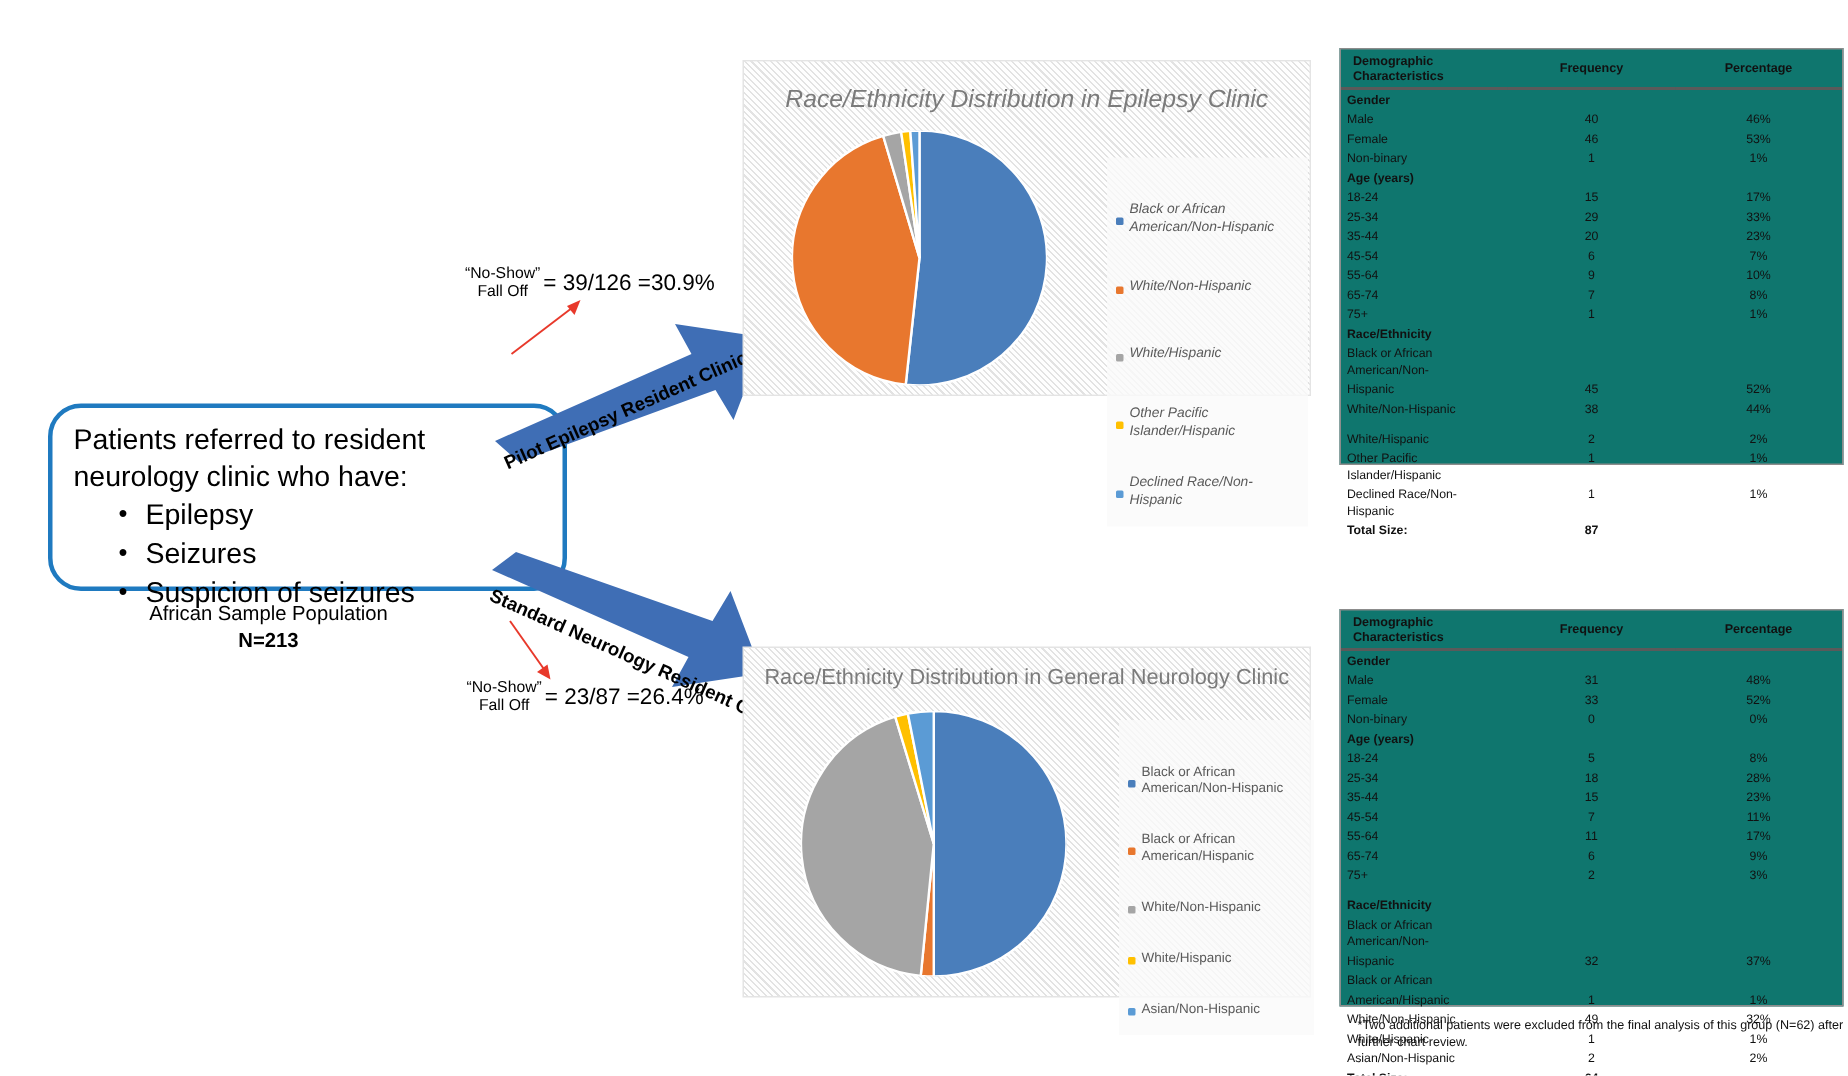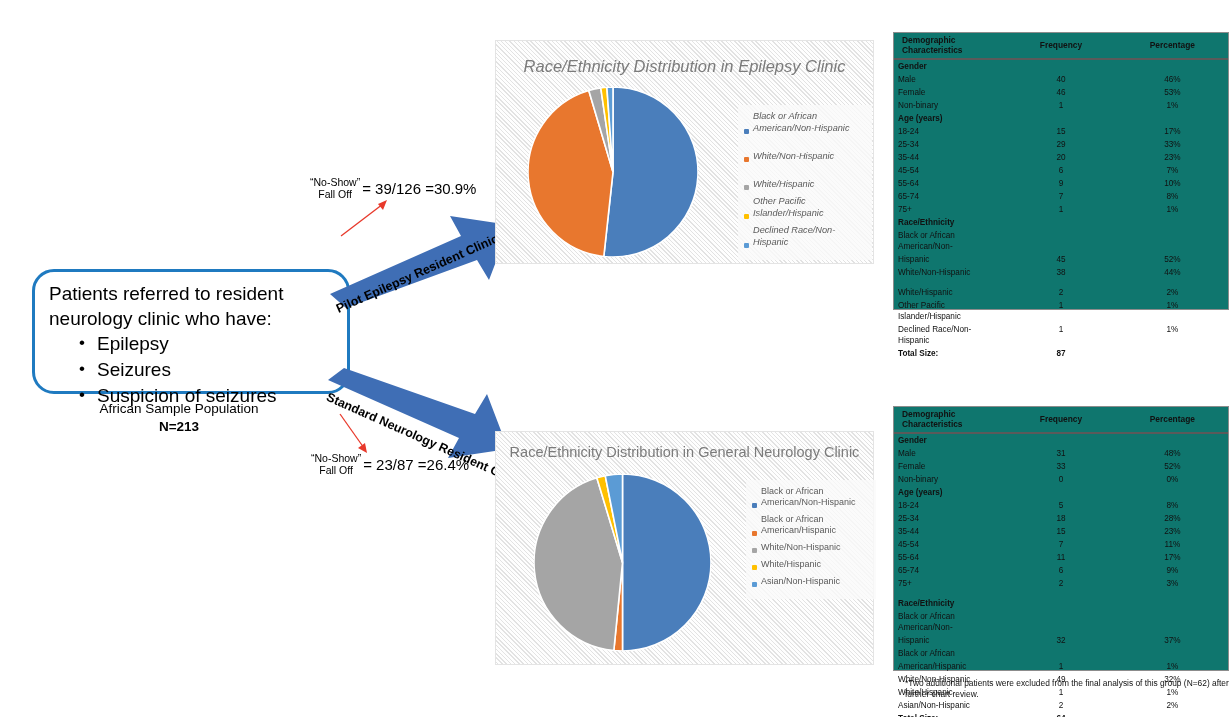--- a/index.html
+++ b/index.html
@@ -6,21 +6,21 @@
   body{
     width:1232px;height:717px;background:#ffffff;
     font-family:"Liberation Sans", sans-serif;
     position:relative;overflow:hidden;
     -webkit-font-smoothing:antialiased;
   }
   .abs{position:absolute;}
 
   
   #cohort-box{
-    left:32px;top:269px;width:318px;height:125px;
+    left:32px;top:269px;width:346px;height:125px;
     border:3px solid #1F7AC0;border-radius:22px;background:#fff;
     box-sizing:border-box;
   }
   #cohort-box .ctext{
     position:absolute;left:14px;top:9px;right:8px;
     font-size:19px;line-height:25px;color:#000;
   }
   #cohort-box ul{margin:0;padding:0 0 0 48px;list-style:none;}
   #cohort-box li{position:relative;font-size:19px;line-height:26px;color:#000;}
   #cohort-box li::before{
@@ -77,21 +77,21 @@
   #chart1-pie{left:32px;top:46px;width:170px;height:170px;}
   #chart2-pie{left:38px;top:42px;width:177px;height:177px;}
 
   .legend{
     position:absolute;background:rgba(250,250,250,.80);
     padding:6px 6px 6px 4px;box-sizing:border-box;
   }
   #chart1-legend{left:242px;top:64px;width:134px;}
   #chart2-legend{left:250px;top:48px;width:130px;}
   .legend-item{
-    display:flex;align-items:flex-end;margin-bottom:6px;
+    display:flex;align-items:center;margin-bottom:6px;margin-top:23px;
   }
   #chart1-legend .legend-item{min-height:22px;}
   .legend-swatch{
     width:5px;height:5px;flex:0 0 5px;margin:4px 4px 0 2px;border-radius:1px;
   }
   .legend-text{
     font-size:9.2px;line-height:11.5px;color:#5a5a5a;
   }
   #chart2-legend .legend-text{font-size:9px;line-height:11px;}
 

